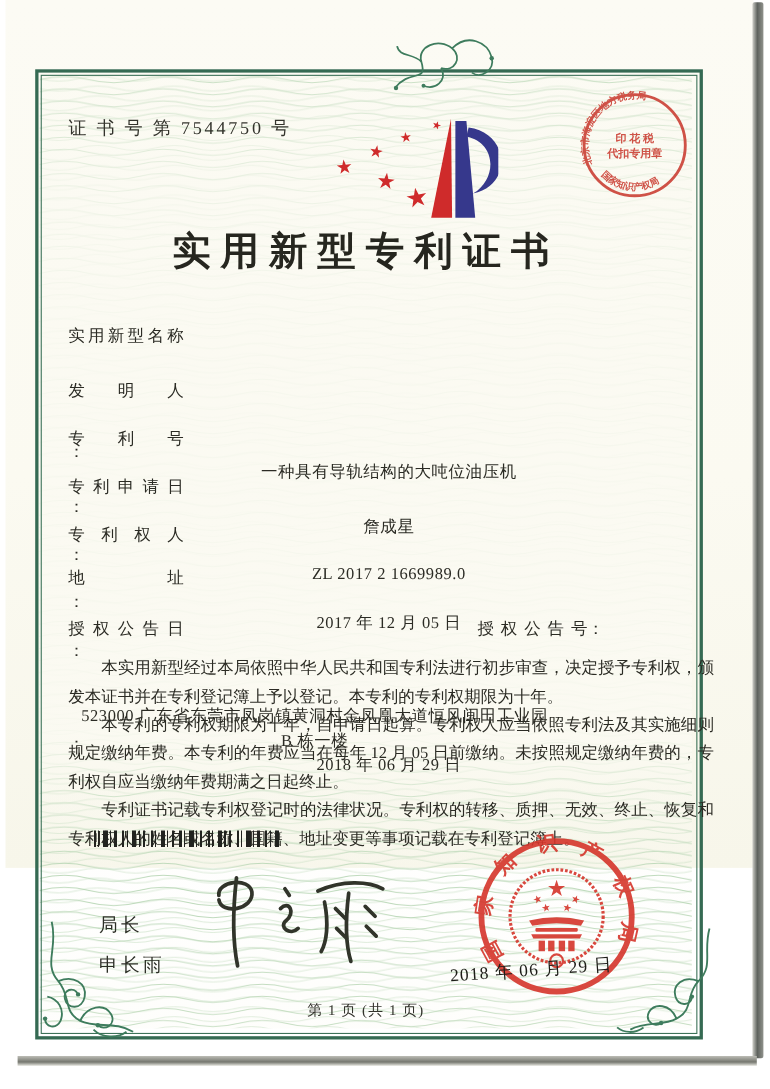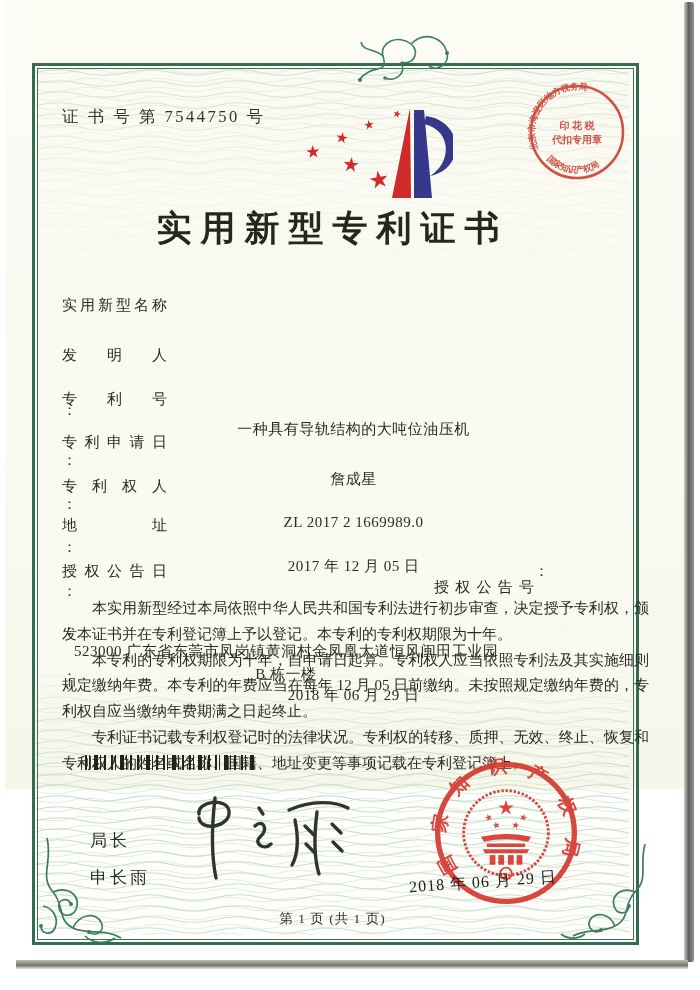--- a/index.html
+++ b/index.html
@@ -49,21 +49,21 @@
   .title{
     position:absolute;left:27px;top:205px;width:601px;text-align:center;
     font-size:35px;font-weight:bold;letter-spacing:9px;color:#26261f;
   }
   .frow{position:absolute;left:57px;width:575px;font-size:15px;color:#2b2b24;display:flex;flex-direction:column;}
   .flabel{display:inline-block;width:105px;text-align:justify;text-align-last:justify;flex:0 0 105px;}
   .fcolon{flex:0 0 auto;}
   .fvalue{margin-left:8px;letter-spacing:0.5px;text-align:center;}
   .fvalue.wrap{max-width:432px;line-height:23px;}
   .grant-right{position:absolute;left:372px;top:0;display:flex;font-size:15px;}
-  .grant-right .flabel{width:100px;flex:0 0 100px;margin-top:16px;}
+  .grant-right .flabel{width:100px;flex:0 0 100px;}
   .paras{position:absolute;left:57px;top:596px;width:587px;font-size:15px;line-height:25.8px;color:#2b2b24;text-align:justify;}
   .paras p{margin:0;text-indent:2em;}
   .barcode{
     position:absolute;left:80px;top:755px;width:170px;height:15px;
     background:repeating-linear-gradient(90deg,
       #21231f 0 2px,transparent 2px 4px,#21231f 4px 5px,transparent 5px 9px,
       #21231f 9px 13px,transparent 13px 15px,#21231f 15px 16px,transparent 16px 19px,
       #21231f 19px 21px,transparent 21px 26px);
   }
   .sig-block{position:absolute;left:85px;top:810px;font-family:"Liberation Sans","DejaVu Sans",sans-serif;font-size:17px;color:#2c2e26;margin-top:19px;}

